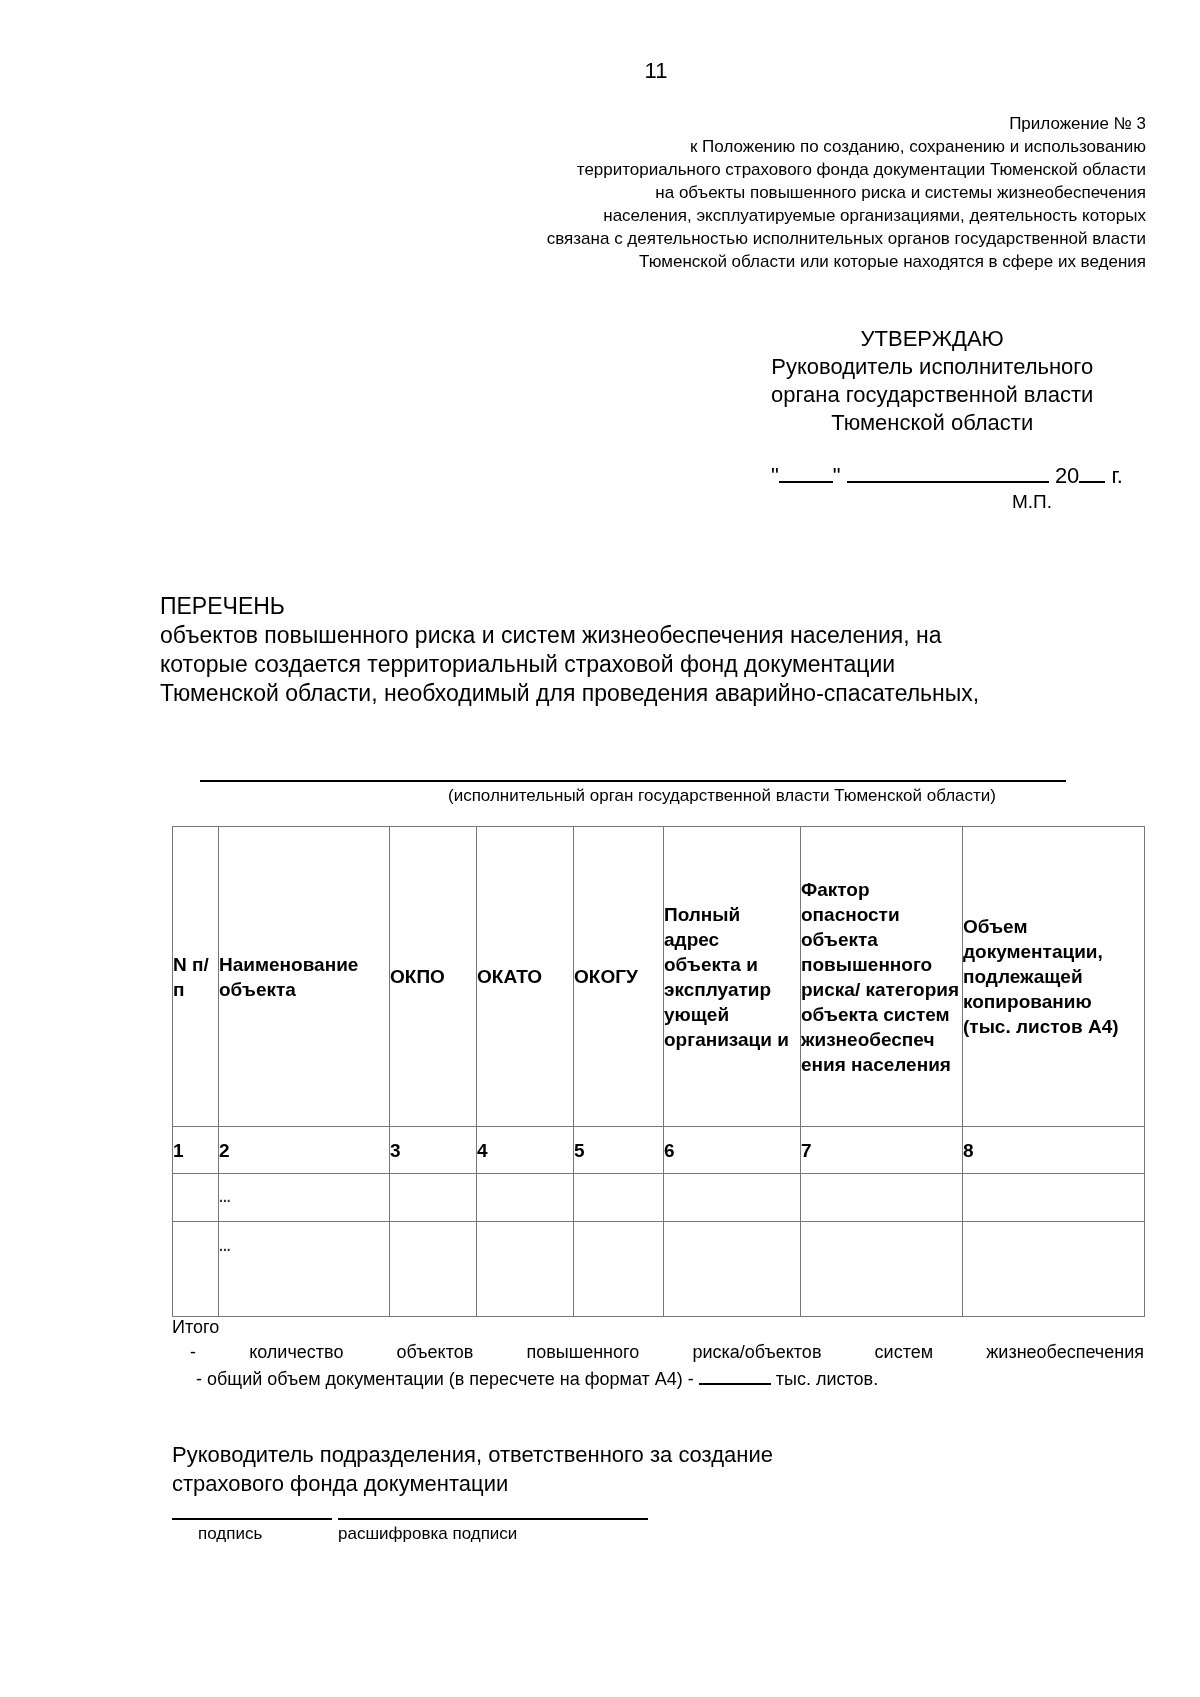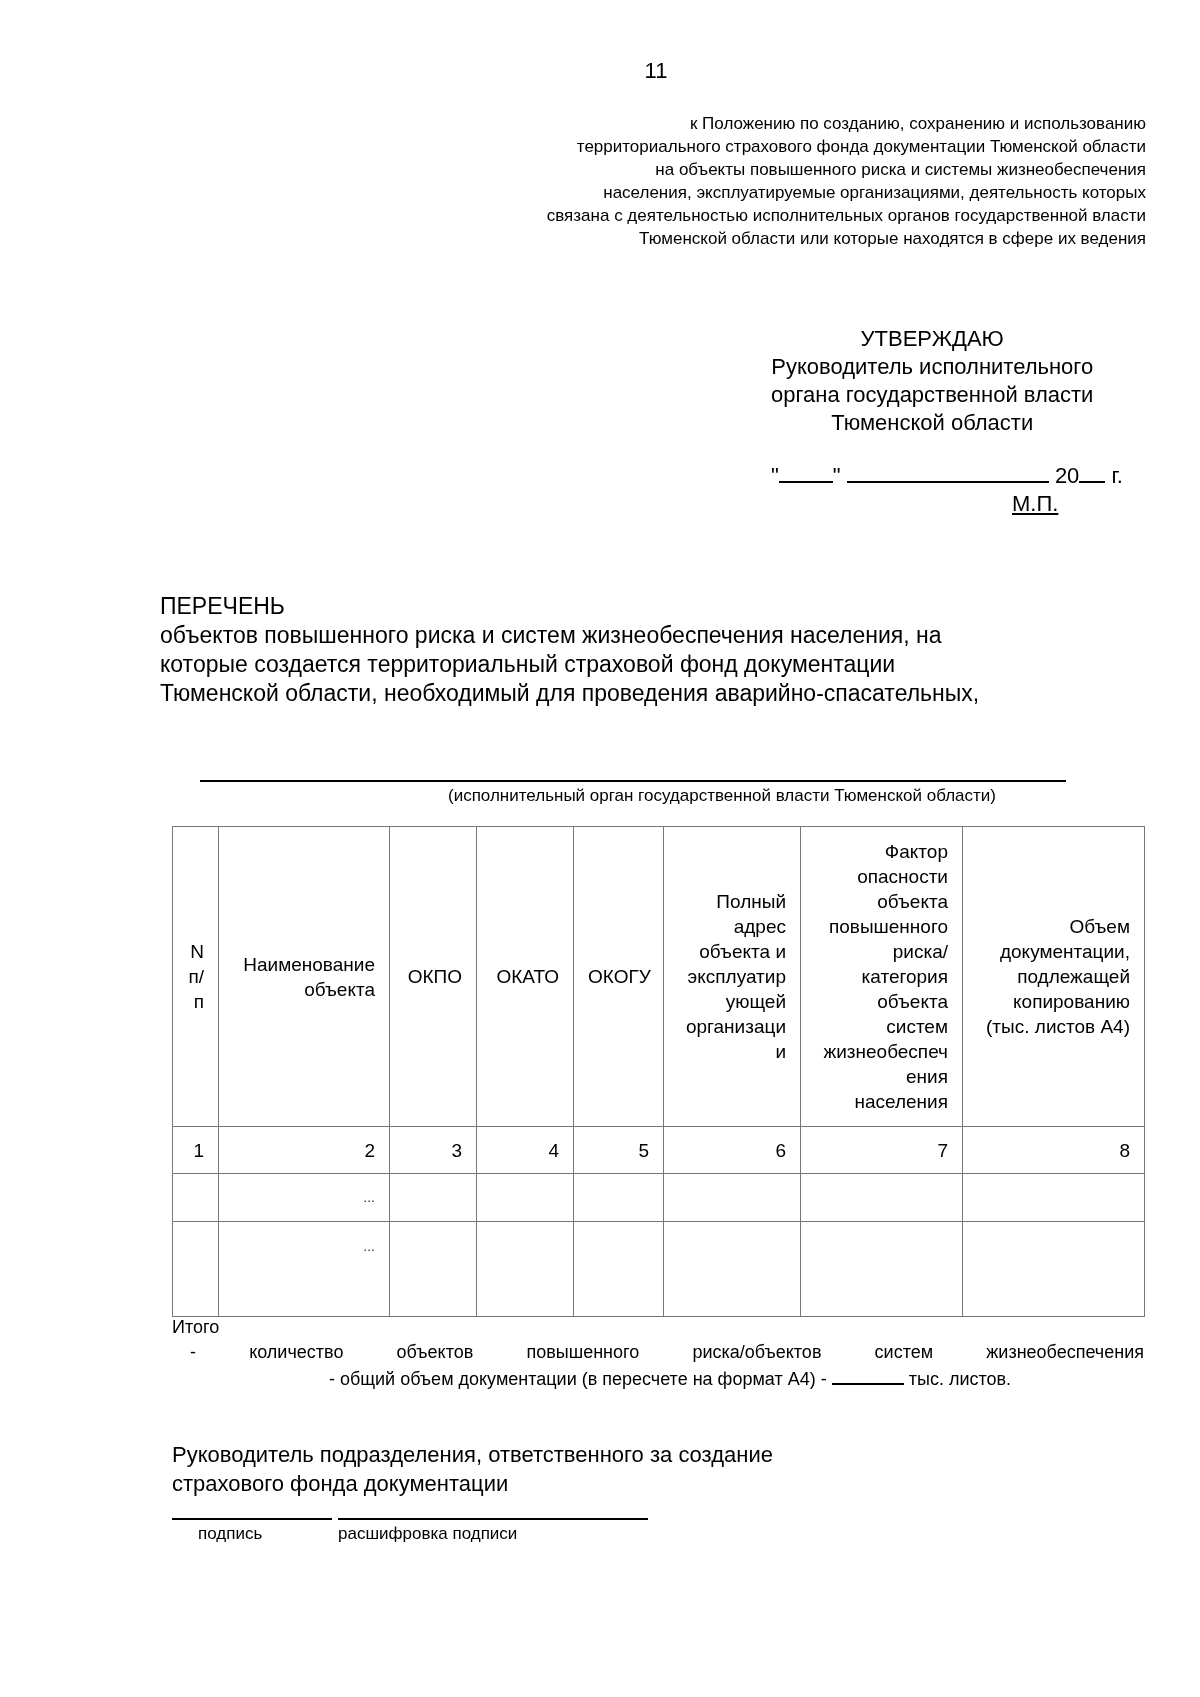--- a/index.html
+++ b/index.html
@@ -5,54 +5,55 @@
     html, body { margin: 0; padding: 0; background: #ffffff; }
     body {
       width: 1200px; height: 1697px; position: relative; overflow: hidden;
       font-family: "Liberation Sans", sans-serif; color: #000;
     }
     .abs { position: absolute; }
     .page-num { left: 0; width: 1312px; top: 58px; text-align: center; font-size: 22px; }
     .annex { right: 54px; top: 112px; text-align: right; font-size: 17px; line-height: 23px; }
     .approve { left: 771px; top: 325px; font-size: 22px; line-height: 28px; text-align: center; }
     .date-line { left: 771px; top: 463px; font-size: 22px; white-space: pre; }
-    .mp { left: 1012px; top: 491px; font-size: 22px; text-decoration: underline; }
+    .mp { left: 1012px; top: 491px; font-size: 19px; }
     .title-block { left: 160px; width: 1000px; top: 592px; font-size: 23px; line-height: 29px; }
     .org-line { left: 200px; width: 866px; top: 780px; border-top: 2px solid #000; }
     .org-caption { left: 200px; width: 1044px; top: 786px; text-align: center; font-size: 17px; }
     table.main {
       position: absolute; left: 172px; top: 826px; width: 972px;
       border-collapse: collapse; font-size: 19px; table-layout: fixed;
     }
     table.main td, table.main th {
-      border: 1.5px solid #777; text-align: right; vertical-align: middle;
-      padding: 0 14px; font-weight: normal; line-height: 25px;
+      border: 1.5px solid #777; text-align: left; vertical-align: middle;
+      padding: 0 0; font-weight: bold; line-height: 25px;
     }
     table.main .hdr { height: 300px; }
     table.main .nums td { height: 46px; }
     table.main .r1 td { height: 47px; }
     table.main .r2 td { height: 82px; vertical-align: top; padding-top: 12px; }
     table.main .r1 td { vertical-align: middle; }
     .ellipsis { font-size: 14px; color: #333; }
     .totals { left: 172px; width: 972px; top: 1315px; font-size: 18px; line-height: 25px; }
     .totals .just { text-align: justify; text-align-last: justify; padding-left: 18px; }
-    .totals .indent { padding-left: 24px; text-align: center; }
+    .totals .indent { padding-left: 24px; }
     .head-sign { left: 172px; top: 1440px; font-size: 22px; line-height: 29px; }
     .sig-line1 { left: 172px; top: 1518px; width: 160px; border-top: 2px solid #000; }
     .sig-line2 { left: 338px; top: 1518px; width: 310px; border-top: 2px solid #000; }
     .sig-lbl1 { left: 198px; top: 1524px; font-size: 17px; }
     .sig-lbl2 { left: 338px; top: 1524px; font-size: 17px; }
     .blank { display: inline-block; border-bottom: 2px solid #000; height: 18px; vertical-align: baseline; }
   </style>
 </head>
 <body>
 
 <div class="abs page-num">11</div>
 
 <div class="abs annex">
+  <div>Приложение № 3</div>
   <div>к  Положению по созданию, сохранению и использованию</div>
   <div>территориального страхового фонда документации Тюменской области</div>
   <div>на объекты повышенного риска и системы жизнеобеспечения</div>
   <div>населения, эксплуатируемые организациями, деятельность которых</div>
   <div>связана с деятельностью исполнительных органов государственной власти</div>
   <div>Тюменской области или которые находятся в сфере их ведения</div>
 </div>
 
 <div class="abs approve">
   <div>УТВЕРЖДАЮ</div>

